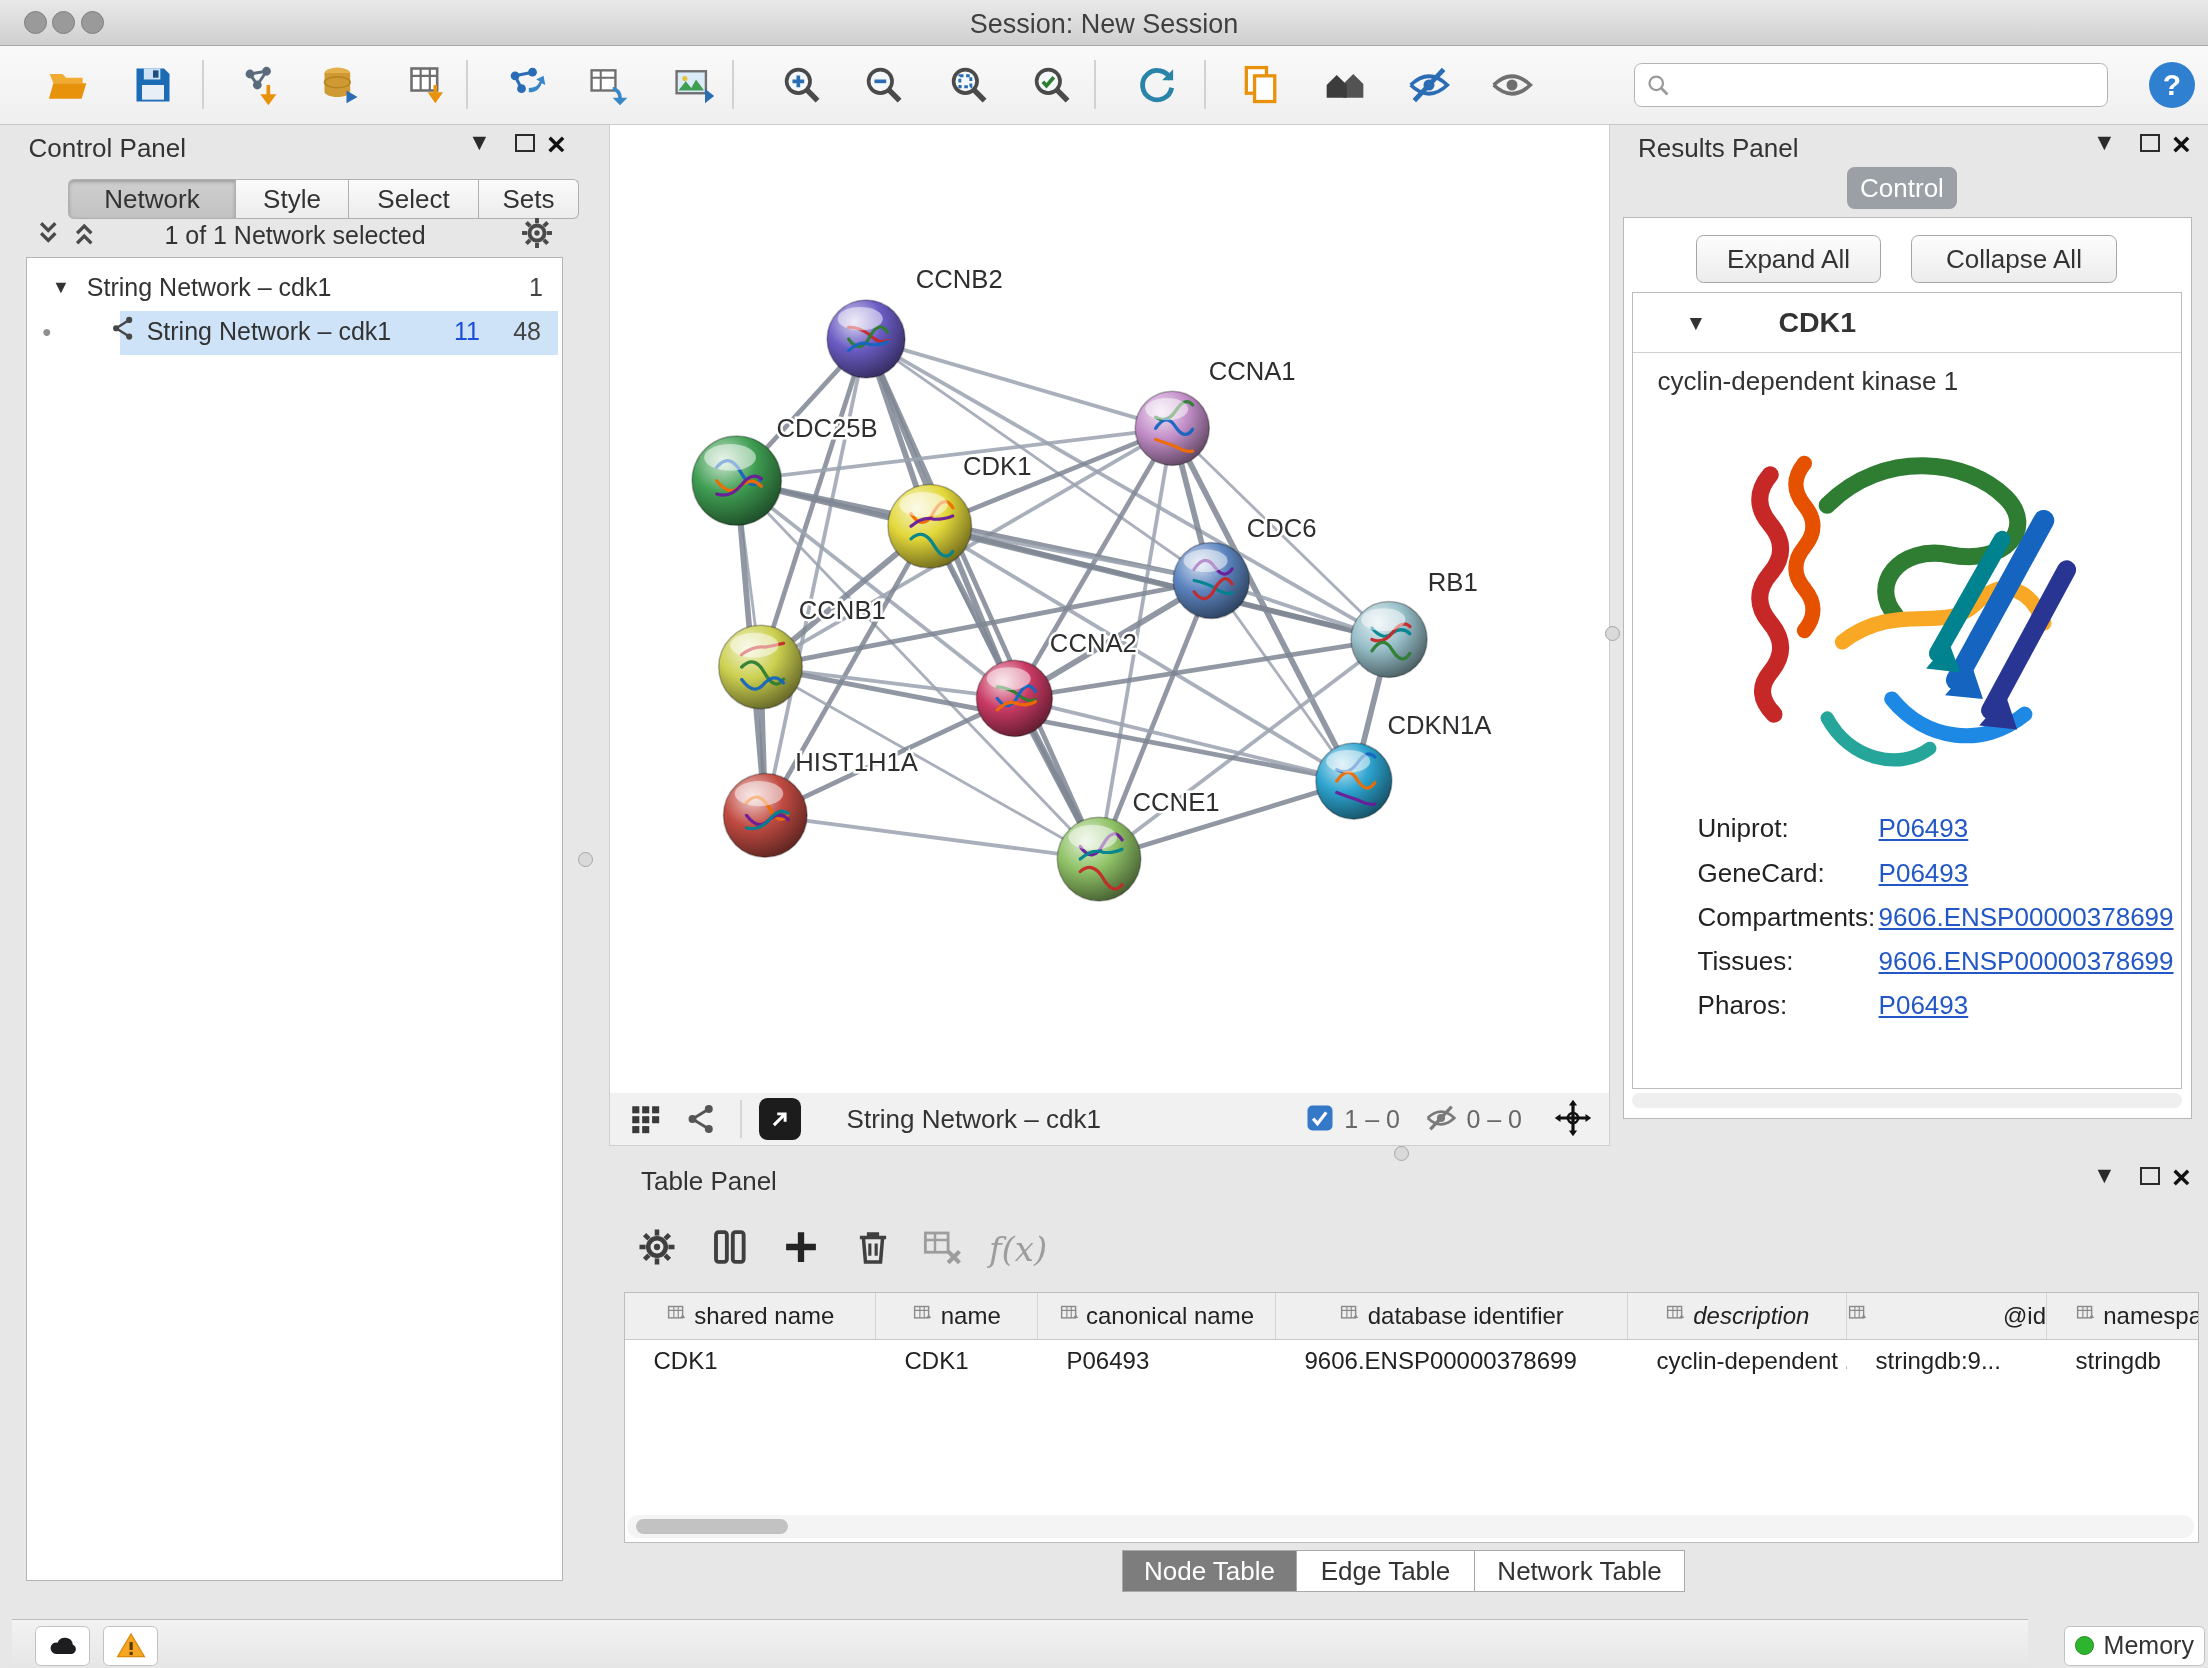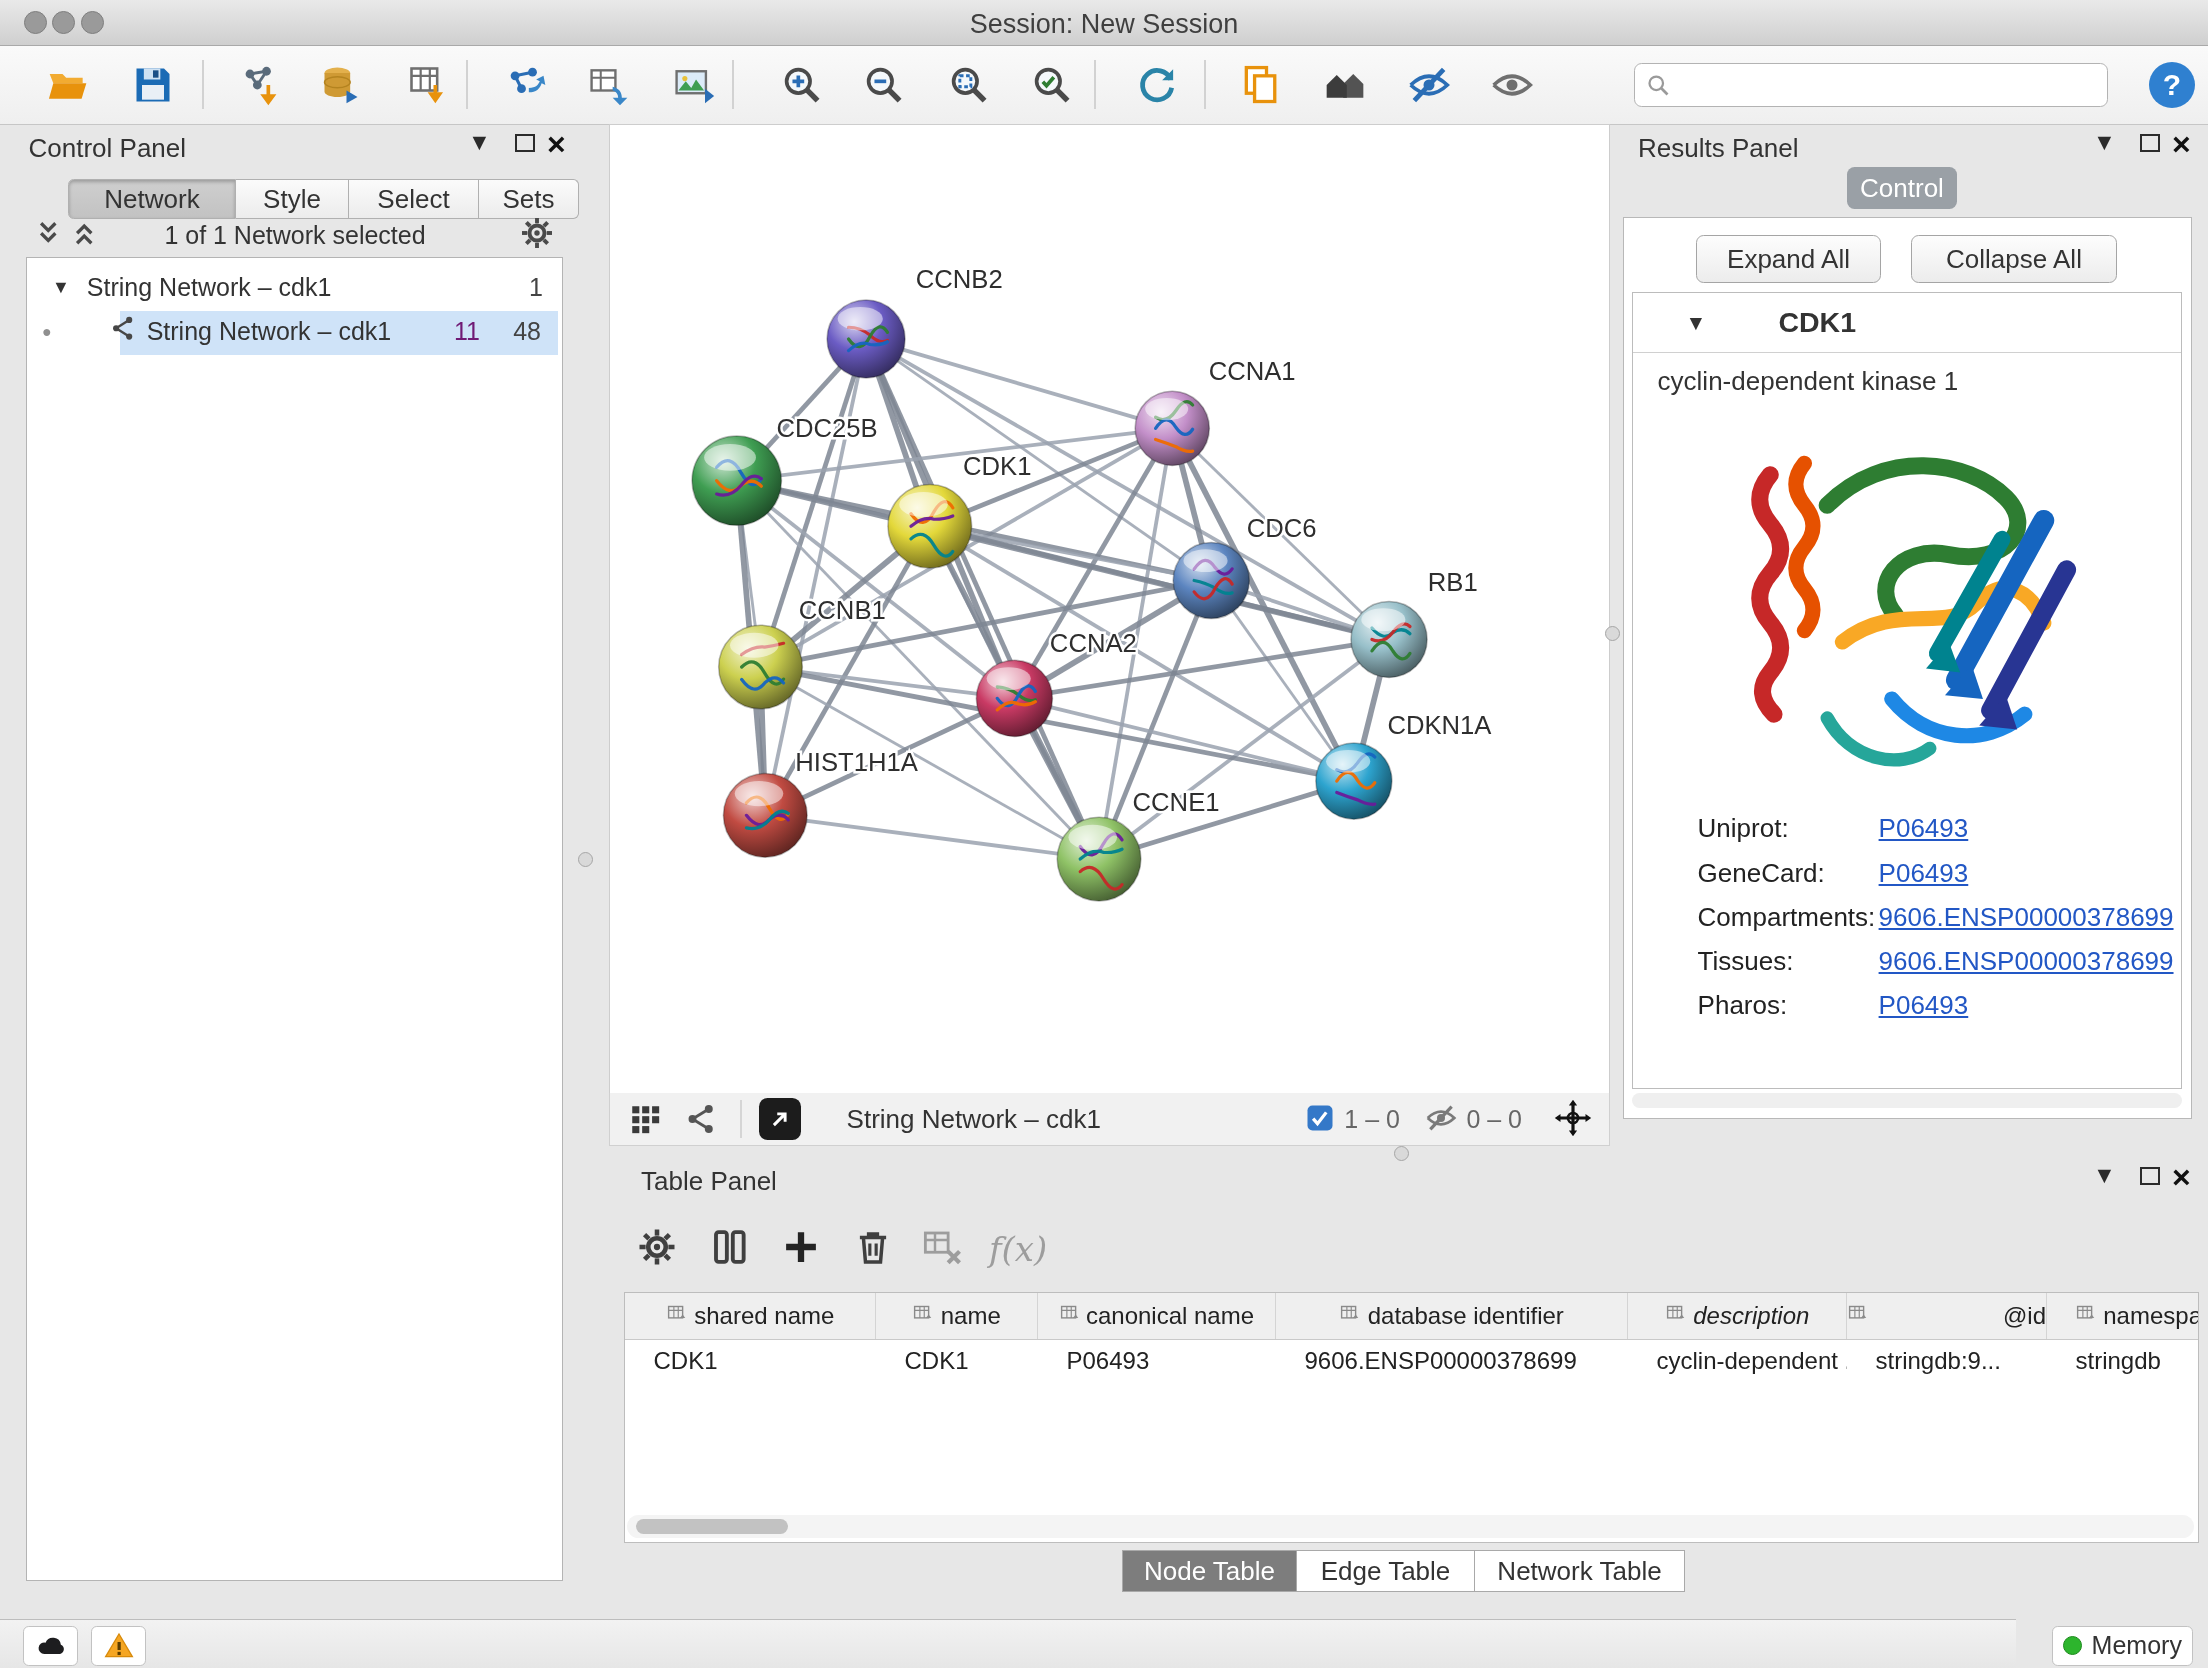--- a/index.html
+++ b/index.html
@@ -61,21 +61,21 @@
   #trow1{display:flex;height:42px;align-items:center;}
   .td{font-size:24px;color:#222;padding-left:28.5px;box-sizing:border-box;flex:none;
     white-space:nowrap;overflow:hidden;}
   #hscroll{position:absolute;left:1.9px;bottom:3.8px;width:1567px;height:23px;background:#f4f4f4;border-radius:11.4px;}
   #hthumb{position:absolute;left:9.5px;top:3.8px;width:152px;height:15px;background:#c2c2c2;border-radius:7.6px;cursor:pointer;}
   .btab{display:inline-block;height:40px;line-height:40px;text-align:center;font-size:26px;
     border:1px solid #a9a9a9;border-left:none;background:#fff;cursor:pointer;}
   .btab:first-child{border-left:1px solid #a9a9a9;}
   .btab.sel{background:#7d7d7d;color:#fff;}
   
-  #statusbar{left:0;top:1619px;width:2016px;height:49px;background:linear-gradient(#f2f2f2,#e6e6e6);
+  #statusbar{left:12px;top:1619px;width:2016px;height:49px;background:linear-gradient(#f2f2f2,#e6e6e6);
     border-top:1px solid #bdbdbd;}
   .sbtn{top:5.7px;height:38px;background:#fff;border:1px solid #c2c2c2;border-radius:5.7px;
     display:flex;align-items:center;justify-content:center;cursor:pointer;}
   .sdot{width:13.3px;height:13.3px;border-radius:50%;background:#d9d9d9;border:1px solid #a6a6a6;}
   .tico44{width:44px;height:44px;display:flex;align-items:center;justify-content:center;cursor:pointer;}
   .tico44 svg{width:42px;height:42px;}
 </style>
 </head>
 <body>
 
@@ -271,21 +271,21 @@
       <div class="rowhl"></div>
       <span style="position:relative;margin-left:57px">
         <svg width="28.5" height="28.5" viewBox="0 0 24 24">
             <circle cx="6" cy="12" r="2.6" fill="#474747"></circle>
             <circle cx="17" cy="5" r="2.6" fill="#474747"></circle>
             <circle cx="17" cy="19" r="2.6" fill="#474747"></circle>
             <line x1="6" y1="12" x2="17" y2="5" stroke="#474747" stroke-width="2"></line>
             <line x1="6" y1="12" x2="17" y2="19" stroke="#474747" stroke-width="2"></line>
           </svg></span>
       <span style="position:relative;margin-left:9.5px">String Network – cdk1</span>
-      <span style="position:absolute;right:82px;color:#701a75">11</span>
+      <span style="position:absolute;right:82px;color:#1d4ed8">11</span>
       <span style="position:absolute;right:21px;color:#444">48</span>
     </div>
   </div>
 
   <div id="canvas" class="abs">
     <svg id="net-svg" width="999" height="968" viewBox="0 0 1050 1018">
         <defs>
           <radialGradient id="ng0" cx="35%" cy="28%" r="80%">
             <stop offset="0%" stop-color="#dad6f0"></stop>
             <stop offset="45%" stop-color="#6b5cc4"></stop>

